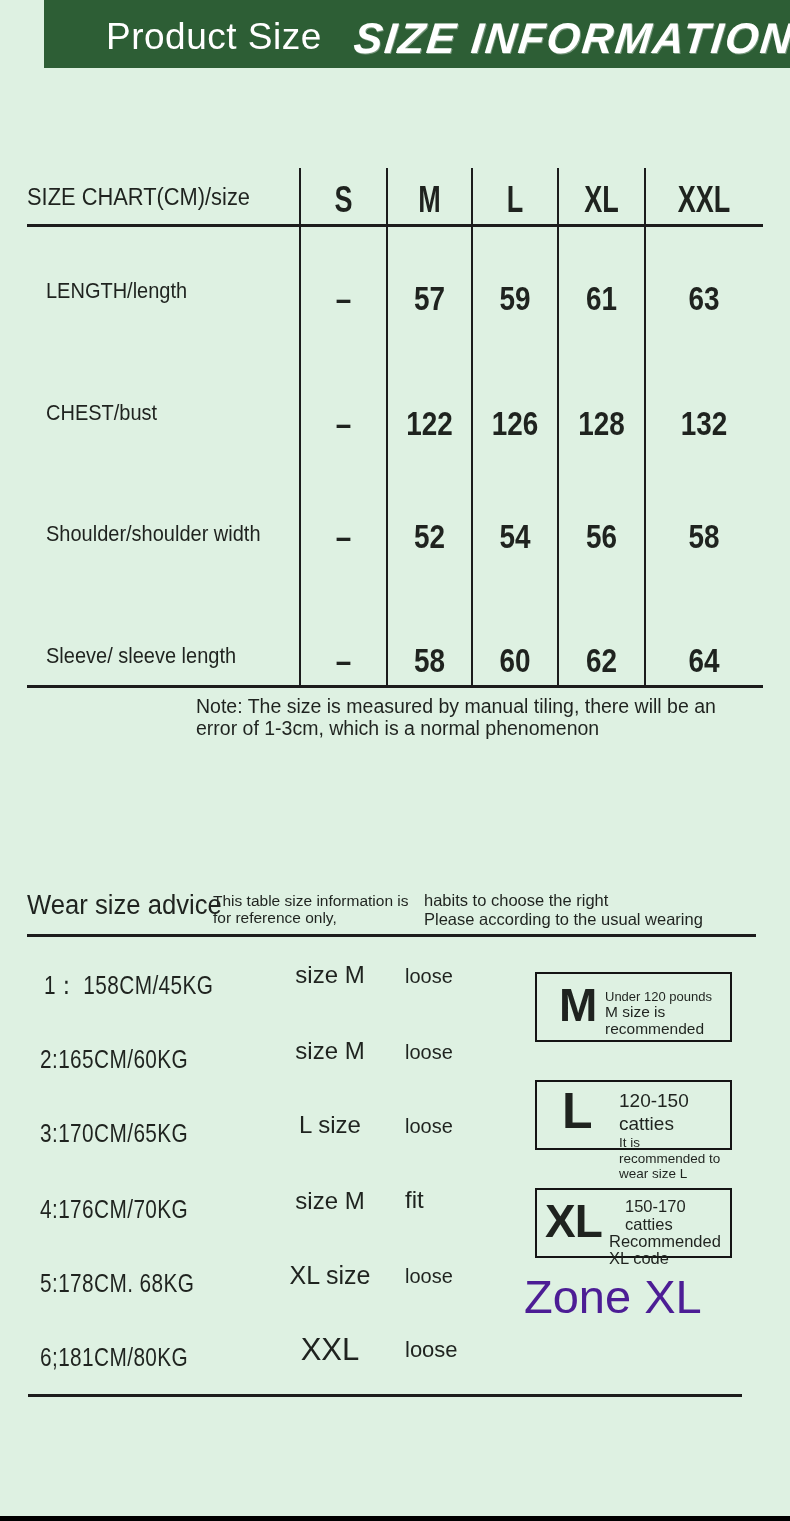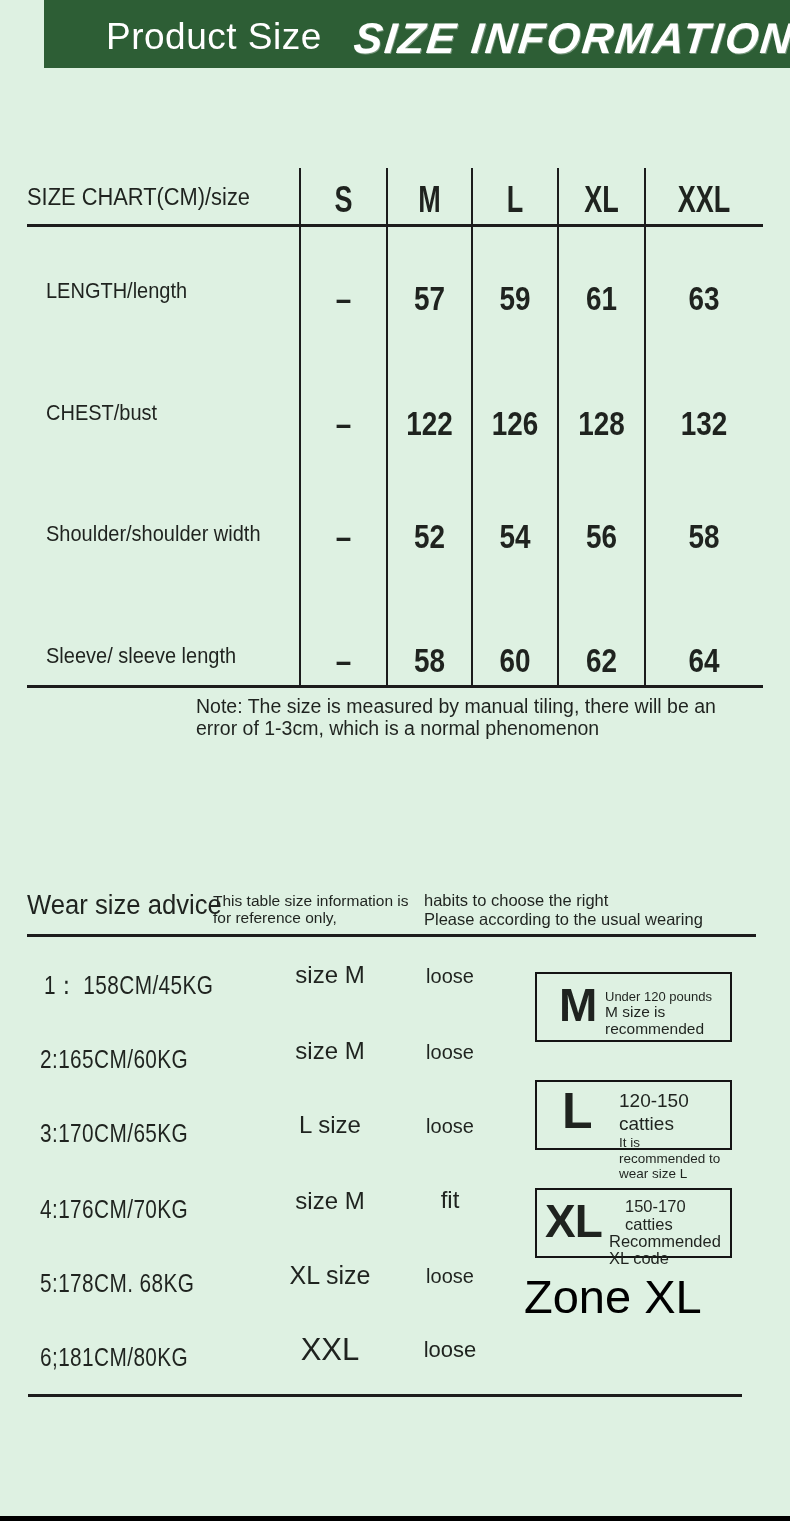--- a/index.html
+++ b/index.html
@@ -36,21 +36,21 @@
   .advice-sub2{position:absolute;left:424px;top:891px;font-size:16.5px;line-height:18.5px;}
   .advice-rule{left:27px;top:934px;width:729px;}
 
   .wrow{position:absolute;left:0;width:530px;height:52px;}
   .w1{top:958px}.w2{top:1034px}.w3{top:1108px}.w4{top:1184px}.w5{top:1258px}.w6{top:1332px}
   .person{position:absolute;left:40px;top:10px;font-size:26px;letter-spacing:.5px;transform:scaleX(.8);transform-origin:left;white-space:nowrap;}
   .w1 .person{left:44px;}
   .size{position:absolute;left:263px;top:3px;width:134px;text-align:center;font-size:24px;}
   .w5 .size{font-size:25px;}
   .w6 .size{font-size:31px;top:0;}
-  .fit{position:absolute;left:405px;top:7px;width:90px;text-align:center;font-size:20px;}
+  .fit{position:absolute;left:405px;top:7px;width:90px;text-align:left;font-size:20px;}
   .w4 .fit{font-size:24px;top:2px;}
   .w6 .fit{font-size:22px;top:5px;}
 
   
   .rec-box{position:absolute;left:535px;width:197px;height:70px;border:2px solid #141414;}
   .bx1{top:972px}.bx2{top:1080px}.bx3{top:1188px}
   .letter{position:absolute;font-weight:700;}
   .bx1 .letter{left:22px;top:4px;font-size:46px;}
   .bx2 .letter{left:25px;top:0px;font-size:50px;font-weight:600;}
   .bx3 .letter{left:8px;top:4px;font-size:46px;font-weight:600;letter-spacing:-1px;}
@@ -58,21 +58,21 @@
   .bx1 .bx-text{left:68px;top:9px;margin-top:7px;}
   .bx1 .bl1{font-size:13px;line-height:14px;}
   .bx1 .bl2,.bx1 .bl3{font-size:15.5px;line-height:16.5px;}
   .bx2 .bx-text{left:82px;top:7px;}
   .bx2 .bl1{font-size:19px;line-height:23px;}
   .bx2 .bl2,.bx2 .bl3{font-size:13.5px;line-height:15.5px;}
   .bx3 .bx-text{left:72px;top:7px;}
   .bx3 .bl1{font-size:16.5px;line-height:18px;padding-left:16px;}
   .bx3 .bl2,.bx3 .bl3{font-size:16.5px;line-height:16.5px;}
 
-  .zone{position:absolute;left:524px;top:1270px;font-size:47px;line-height:54px;font-weight:500;color:#000000;}
+  .zone{position:absolute;left:524px;top:1270px;font-size:47px;line-height:54px;font-weight:500;color:#4c1d95;}
 
   .bottom-rule{left:28px;top:1394px;width:714px;height:3px;}
   .bottom-strip{position:absolute;left:0;top:1516px;width:790px;height:5px;background:#000;}
 </style>
 </head>
 <body>
 
 <div class="page">
 
   <div class="banner">

